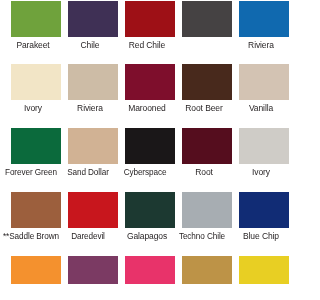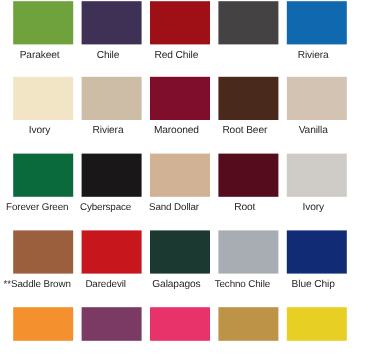--- a/index.html
+++ b/index.html
@@ -132,27 +132,27 @@
       <span class="swatch-label">Vanilla</span>
     </div>
   </div>
 
   <div class="swatch-row">
     <div class="swatch-cell wide-label">
       <span class="swatch-chip" style="background-color:#0B6A3C;"></span>
       <span class="swatch-label">Forever Green</span>
     </div>
     <div class="swatch-cell wide-label">
+      <span class="swatch-chip" style="background-color:#D1B294;"></span>
+      <span class="swatch-label">Sand Dollar</span>
+    </div>
+    <div class="swatch-cell wide-label">
       <span class="swatch-chip" style="background-color:#1A1718;"></span>
       <span class="swatch-label">Cyberspace</span>
     </div>
-    <div class="swatch-cell wide-label">
-      <span class="swatch-chip" style="background-color:#D1B294;"></span>
-      <span class="swatch-label">Sand Dollar</span>
-    </div>
     <div class="swatch-cell">
       <span class="swatch-chip" style="background-color:#550D1E;"></span>
       <span class="swatch-label">Root</span>
     </div>
     <div class="swatch-cell">
       <span class="swatch-chip" style="background-color:#CFCCC7;"></span>
       <span class="swatch-label">Ivory</span>
     </div>
   </div>
 

